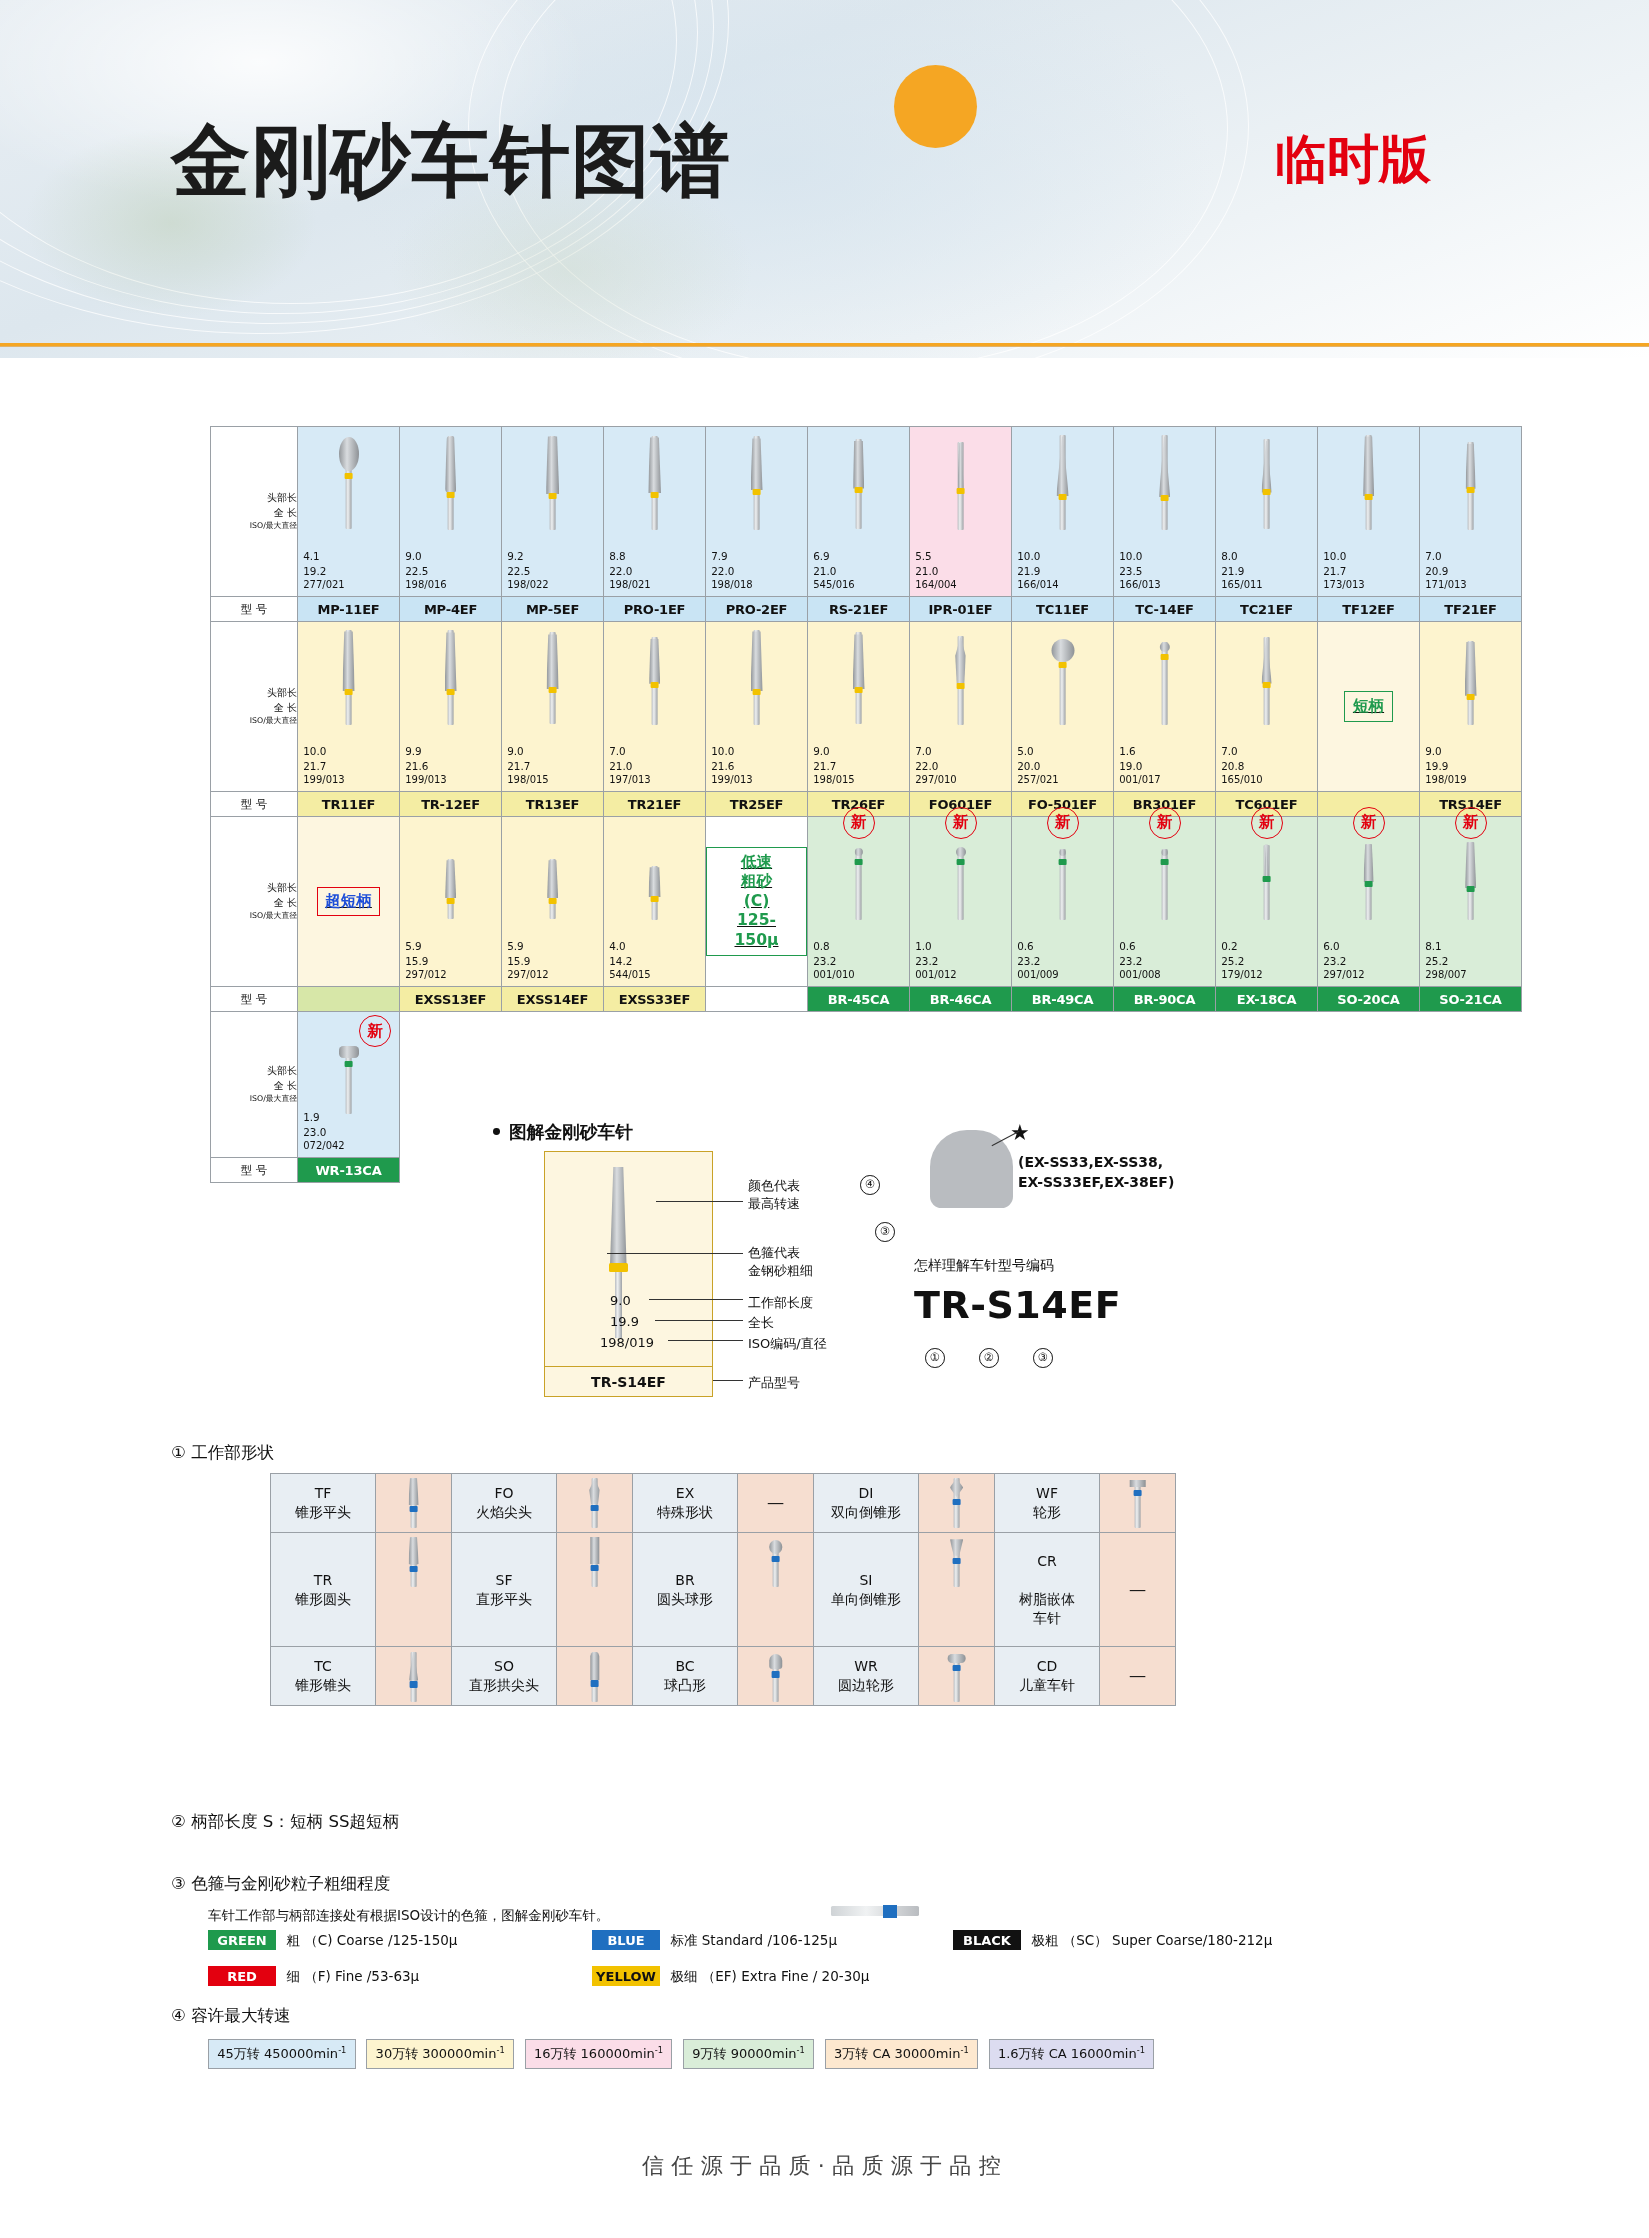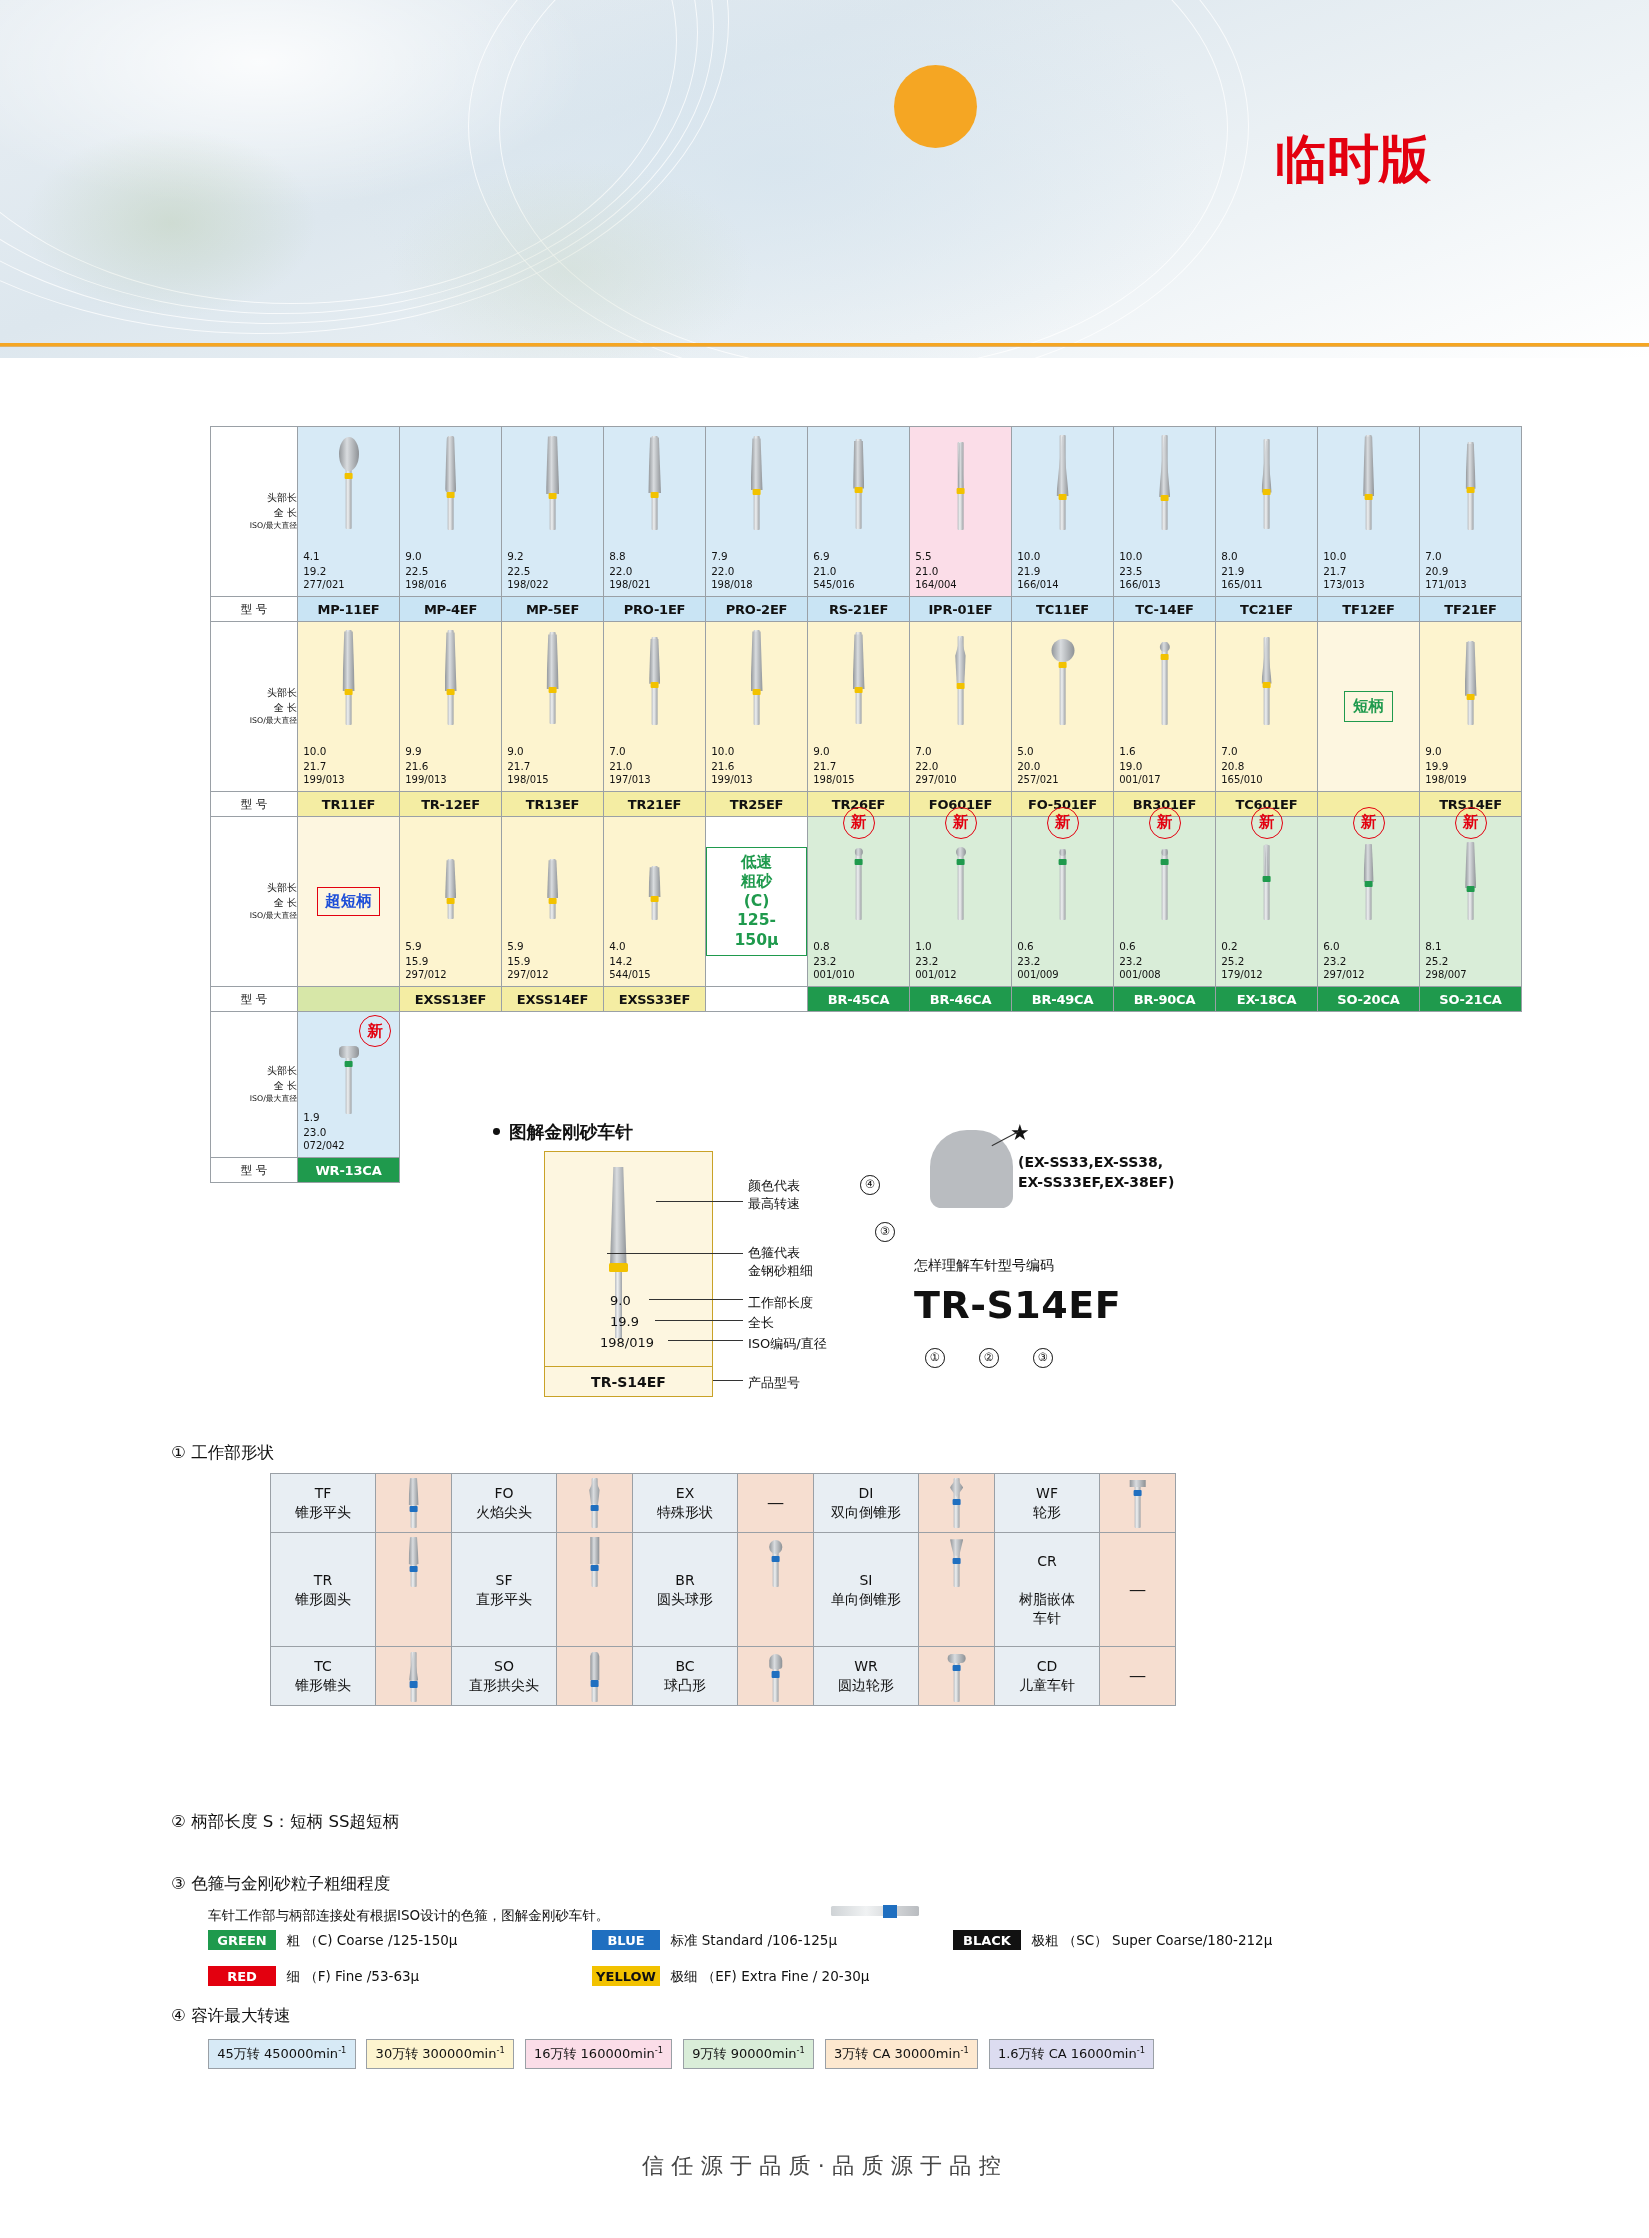--- a/index.html
+++ b/index.html
@@ -61,21 +61,21 @@
     font-size:10px;line-height:1.45;text-align:right;padding-right:3.1px;color:#111;
     font-family:"DejaVu Sans","Liberation Sans",sans-serif;
   }
   .lblcell .iso{font-size:7.8px;}
   .modelcell{
     width:86px;background:#ffffff;text-align:center;font-size:11.4px;
     font-family:"DejaVu Sans","Liberation Sans",sans-serif;
     height:23px;
   }
   .bitcell{
-    width:101px;height:169px;vertical-align:bottom;position:relative;
+    width:101px;height:169px;vertical-align:bottom;position:relative;text-decoration:underline;
   }
   .bitcell .pic{
     position:absolute;left:0;right:0;top:4.2px;height:104px;
   }
   .bitcell .nums{
     position:absolute;left:5.2px;bottom:4.2px;
     font-size:10.4px;line-height:1.38;text-align:left;color:#111;
     font-family:"DejaVu Sans","Liberation Sans",sans-serif;
   }
   .bitcell .nums .iso{font-size:10px;}
@@ -231,20 +231,21 @@
 
 <div class="header">
   <div class="wave" style="left:-208px;top:-291px;width:935px;height:623px;"></div>
   <div class="wave" style="left:-171px;top:-270px;width:883px;height:592px;"></div>
   <div class="wave" style="left:-135px;top:-249px;width:831px;height:561px;"></div>
   <div class="wave" style="left:-94px;top:-223px;width:769px;height:525px;"></div>
   <div class="wave" style="left:468px;top:-135px;width:779px;height:520px;"></div>
   <div class="wave" style="left:499px;top:-114px;width:727px;height:483px;"></div>
   <div class="shade"></div>
   <div class="orangedot"></div>
+  <div class="title-cn">金刚砂车针图谱</div>
   <div class="title-red">临时版</div>
 </div>
 <div class="rule-orange"></div>
 
 <table class="catalog">
 
   <tbody>
       <tr>
     <td class="lblcell" rowspan="1">
       <div>头部长</div>

